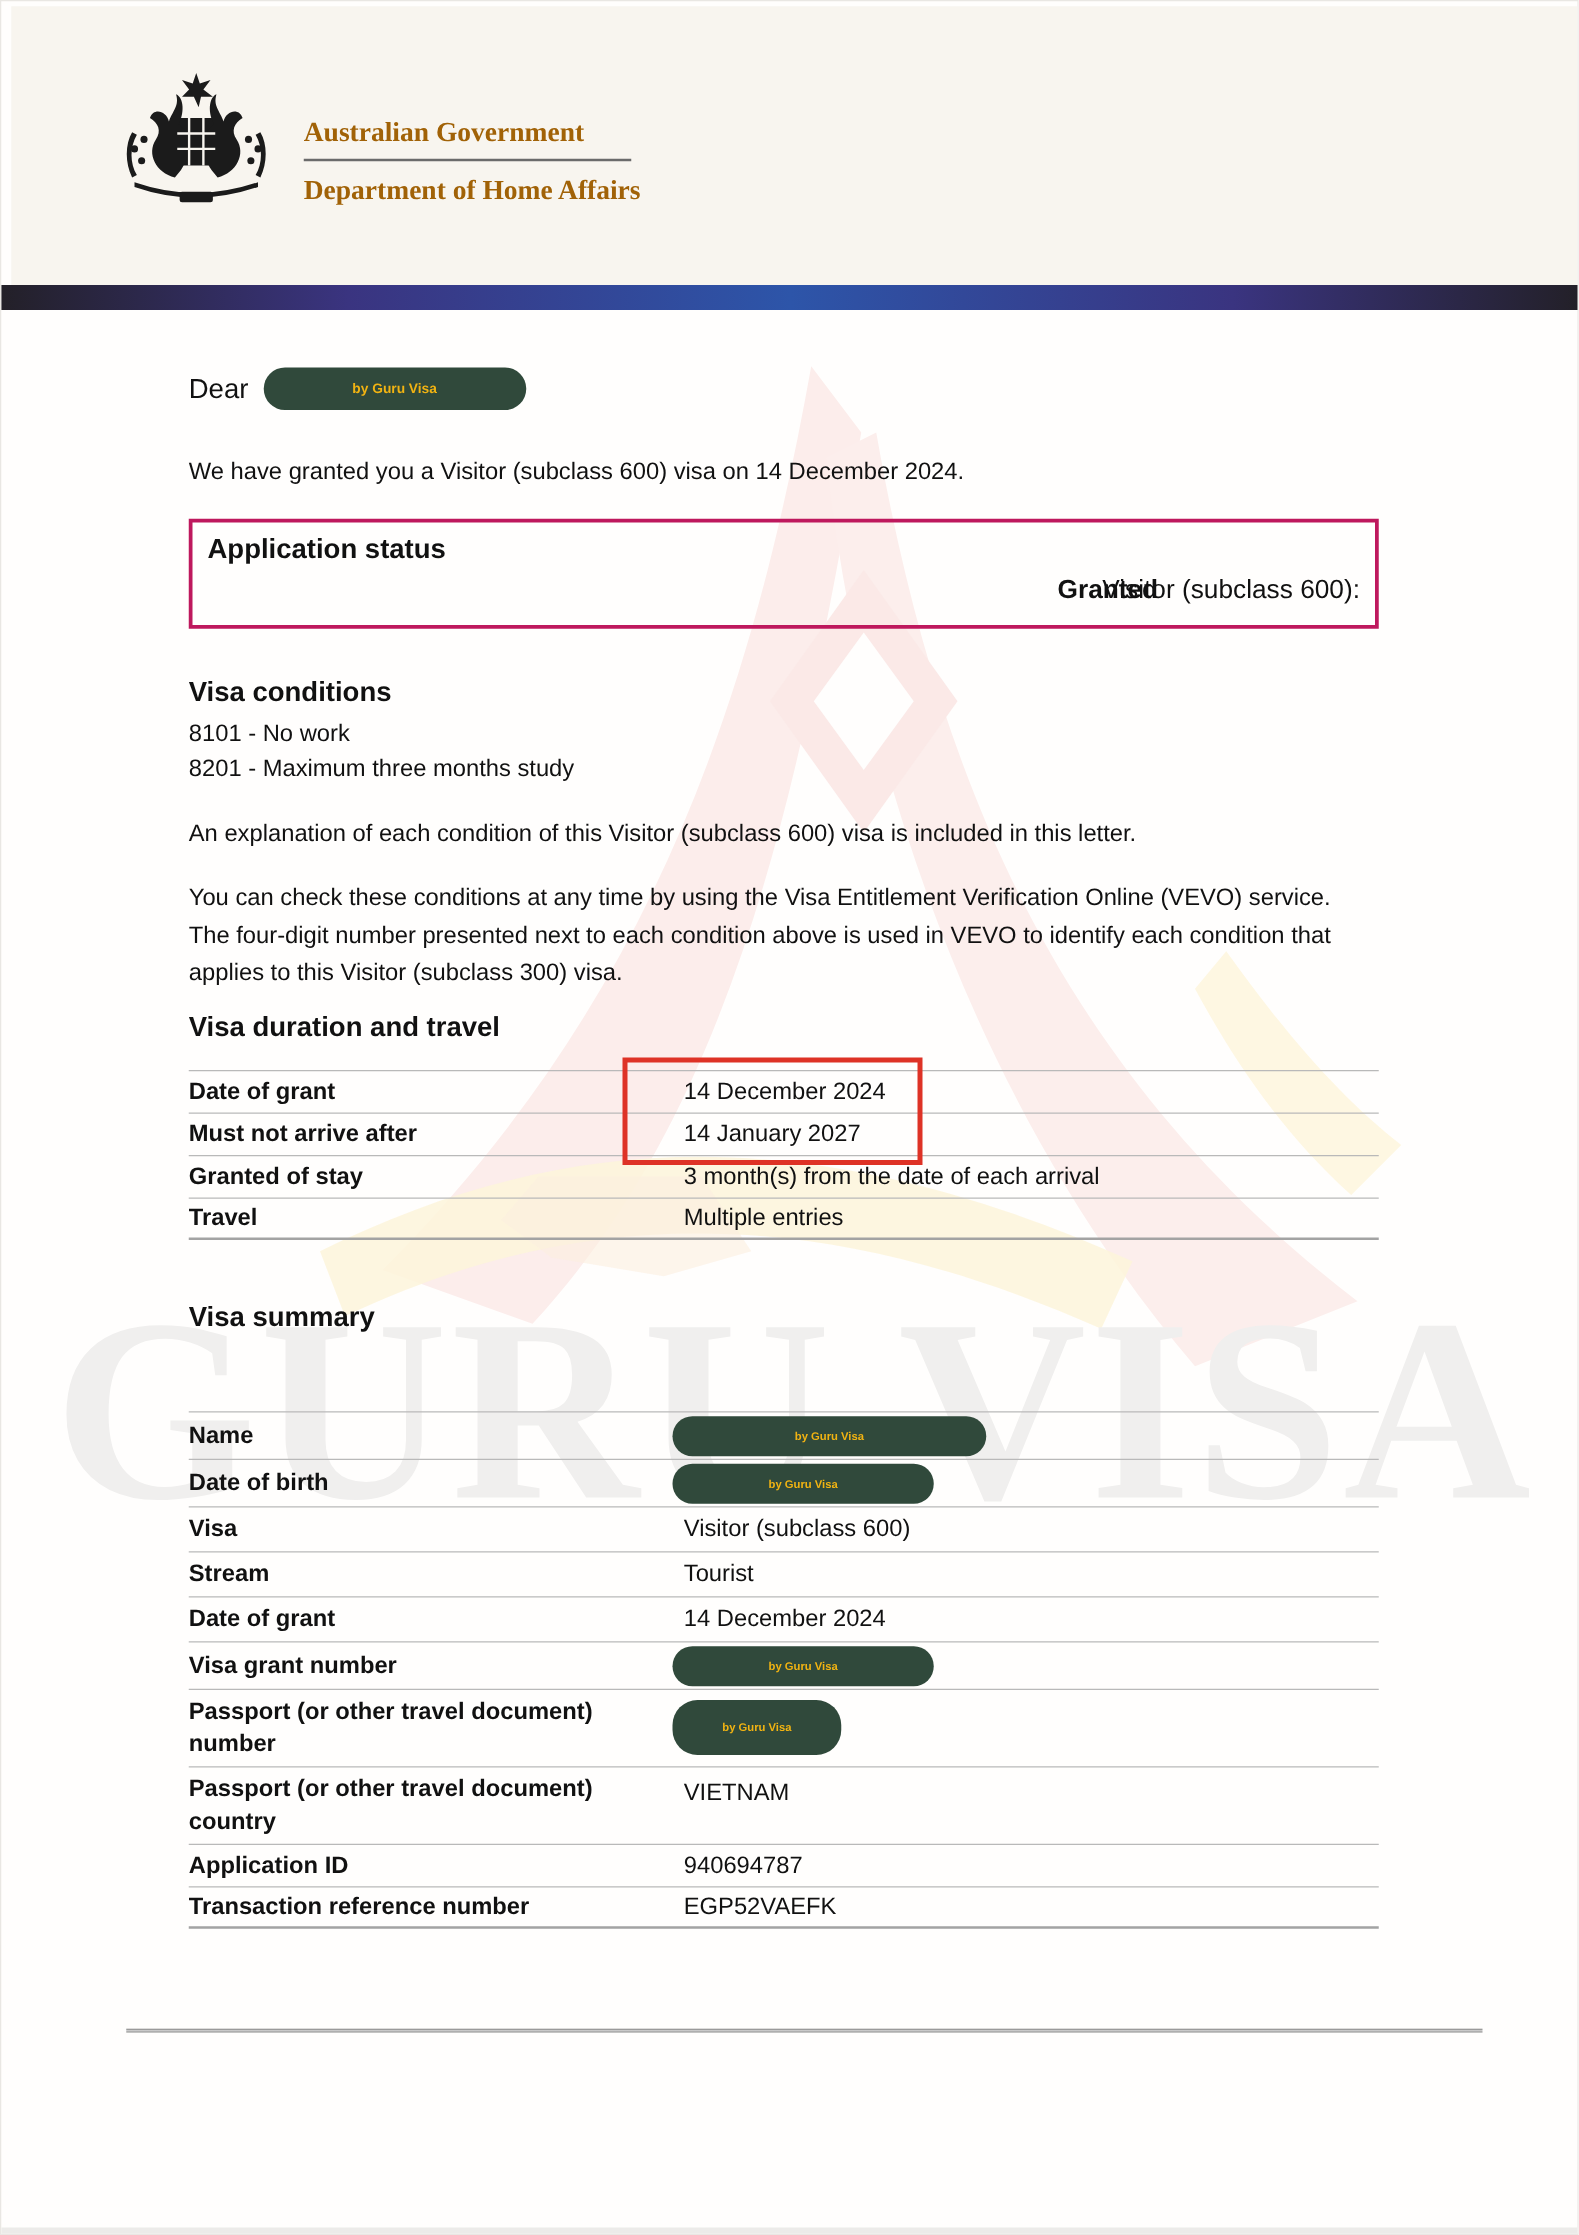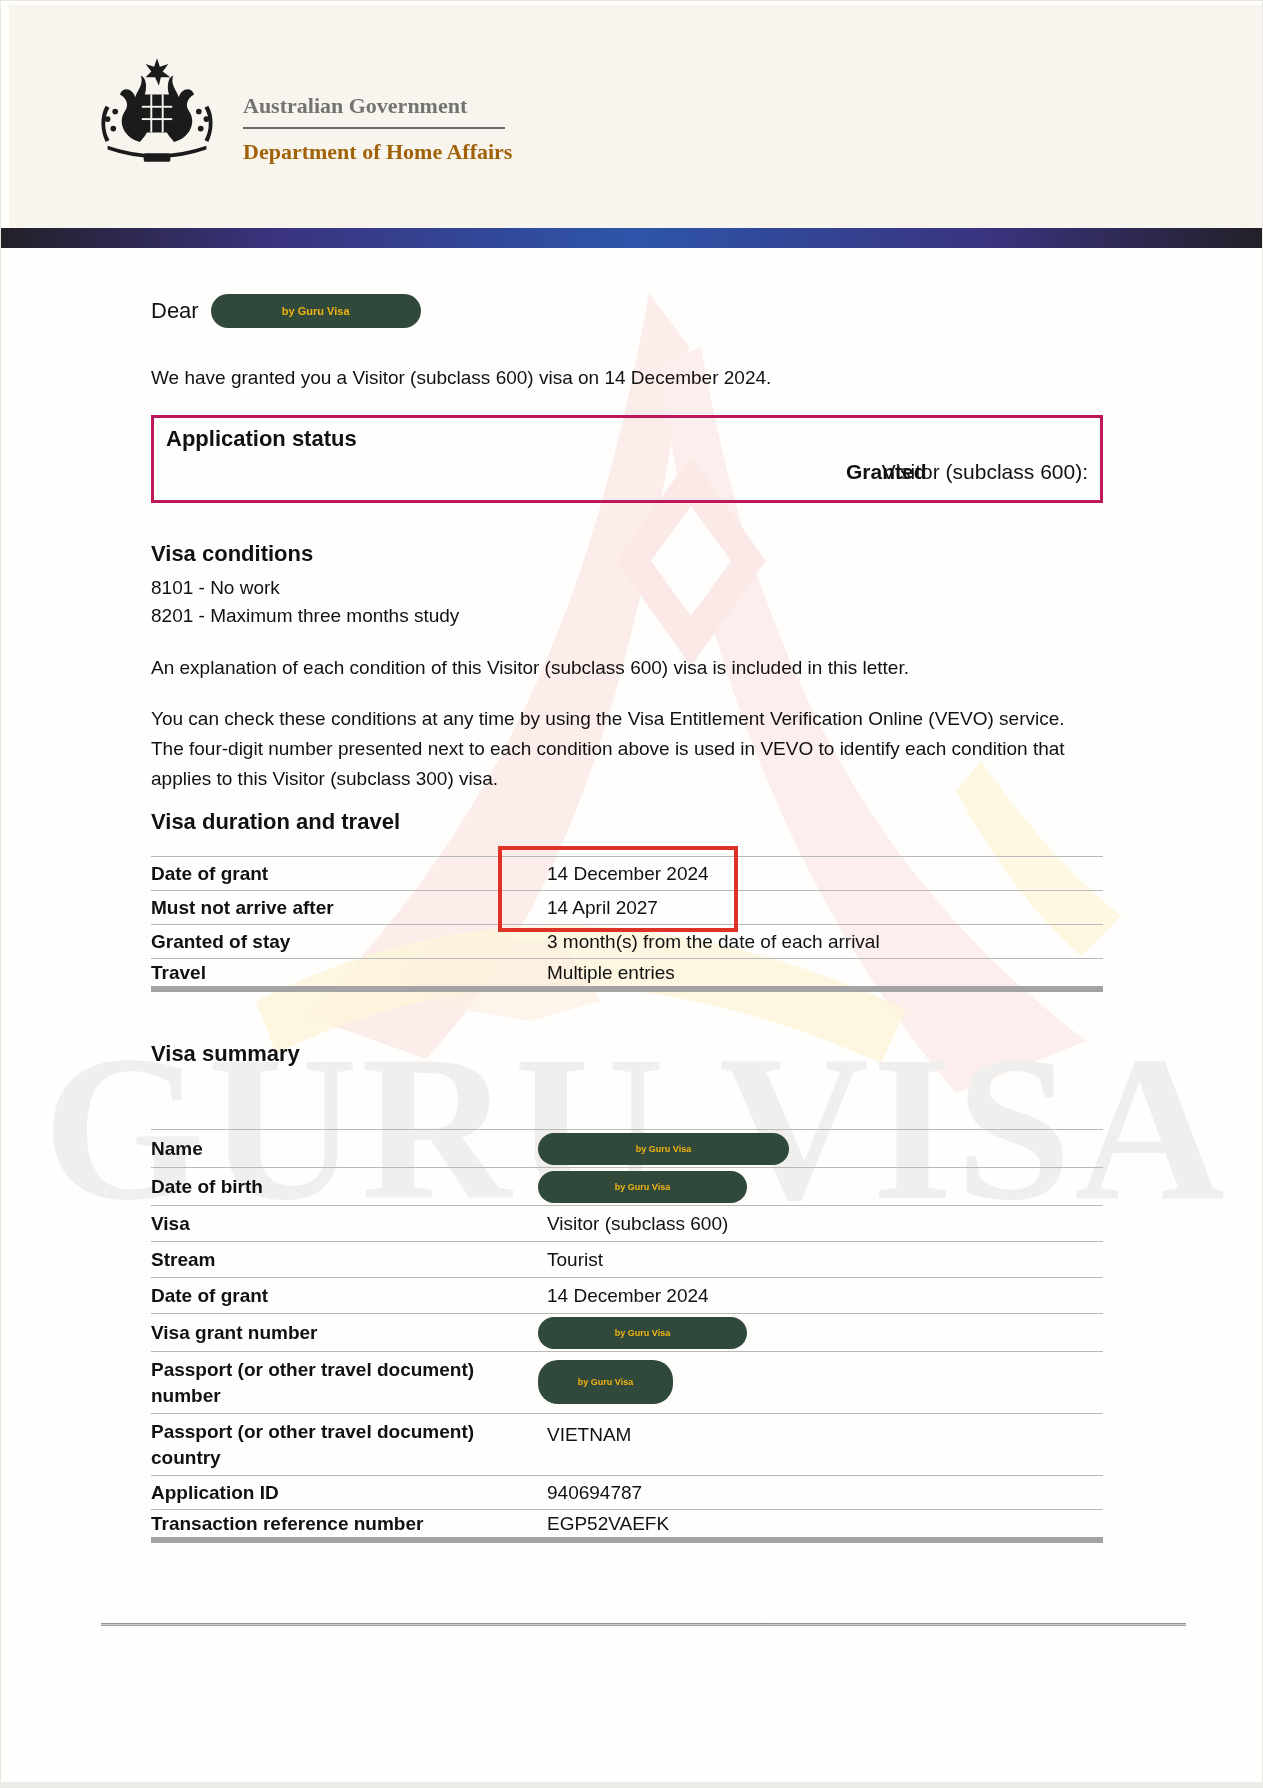--- a/index.html
+++ b/index.html
@@ -5,21 +5,21 @@
   html,body{margin:0;padding:0;background:#ffffff;}
   .page{
     position:relative;width:1263px;height:1788px;overflow:hidden;
     background:#fffefd;border:1px solid #e9e7e3;box-sizing:border-box;
     font-family:"Liberation Sans","DejaVu Sans",sans-serif;color:#111;
   }
   
   .header-band{position:absolute;left:8px;top:4px;right:0;height:223px;background:#f8f5ef;}
   .coat-of-arms{position:absolute;left:80px;top:52px;}
   .gov-title{position:absolute;left:242px;top:92px;font-family:"Liberation Serif","DejaVu Serif",serif;
-    font-weight:bold;font-size:22px;color:#737373;}
+    font-weight:bold;font-size:22px;color:#a16207;}
   .gov-underline{position:absolute;left:242px;top:126px;width:262px;height:2px;background:#6b6b6b;}
   .dept-title{position:absolute;left:242px;top:138px;font-family:"Liberation Serif","DejaVu Serif",serif;
     font-weight:bold;font-size:22px;color:#a16207;}
   .banner{position:absolute;left:0;top:227px;width:1263px;height:20px;
     background:linear-gradient(90deg,#232028 0%,#3a3480 22%,#2d55a9 50%,#3a3480 78%,#232028 100%);}
   
   .flame-wm{position:absolute;left:0;top:0;width:1263px;height:1788px;z-index:0;pointer-events:none;}
   .text-wm{position:absolute;left:42px;top:1008px;z-index:0;pointer-events:none;
     font-family:"Liberation Serif","DejaVu Serif",serif;font-weight:bold;font-size:208px;
     letter-spacing:3px;color:#f0efee;white-space:nowrap;}
@@ -41,21 +41,21 @@
   .cond-1{top:576px;left:0;font-size:19px;}
   .cond-2{top:604px;left:0;font-size:19px;}
   .para1{top:656px;left:0;font-size:19px;width:940px;}
   .para2{top:703px;left:0;font-size:19px;width:920px;line-height:30px;}
   .dur-title{top:808px;left:0;}
   .table{left:0;width:952px;}
   .dur-table{top:855px;position:absolute;}
   .sum-title{top:1040px;left:0;}
   .sum-table{top:1083px;position:absolute;margin-top:45px;}
   .t-row{display:flex;align-items:center;border-top:1px solid #b9b9b9;box-sizing:border-box;gap:31px;}
-  .t-row:last-child{border-bottom:6px solid #a3a3a3;}
+  .t-row:last-child{border-bottom:2px solid #a3a3a3;}
   .t-label{width:365px;padding-right:35px;box-sizing:border-box;font-weight:bold;font-size:19px;line-height:26px;}
   .t-value{font-size:19px;}
   .h34{height:34px;} .h36{height:36px;} .h38{height:38px;} .h62{height:62px;}
   .pill-sm{font-size:9px;}
   .pill-name{width:251px;height:32px;margin-left:-9px;}
   .pill-dob{width:209px;height:32px;margin-left:-9px;}
   .pill-vgn{width:209px;height:32px;margin-left:-9px;}
   .pill-ppn{width:135px;height:44px;margin-left:-9px;}
   .highlight-box{position:absolute;left:347px;top:-10px;width:232px;height:78px;
     border:4px solid #de3226;z-index:5;}
@@ -139,21 +139,21 @@
     <div class="abs h2 dur-title">Visa duration and travel</div>
 
     <div class="abs table dur-table">
       <div class="highlight-box"></div>
       <div class="t-row h34">
         <div class="t-label">Date of grant</div>
         <div class="t-value">14 December 2024</div>
       </div>
       <div class="t-row h34">
         <div class="t-label">Must not arrive after</div>
-        <div class="t-value">14 April 2027</div>
+        <div class="t-value">14 January 2027</div>
       </div>
       <div class="t-row h34">
         <div class="t-label">Granted of stay</div>
         <div class="t-value">3 month(s) from the date of each arrival</div>
       </div>
       <div class="t-row h34">
         <div class="t-label">Travel</div>
         <div class="t-value">Multiple entries</div>
       </div>
     </div>

